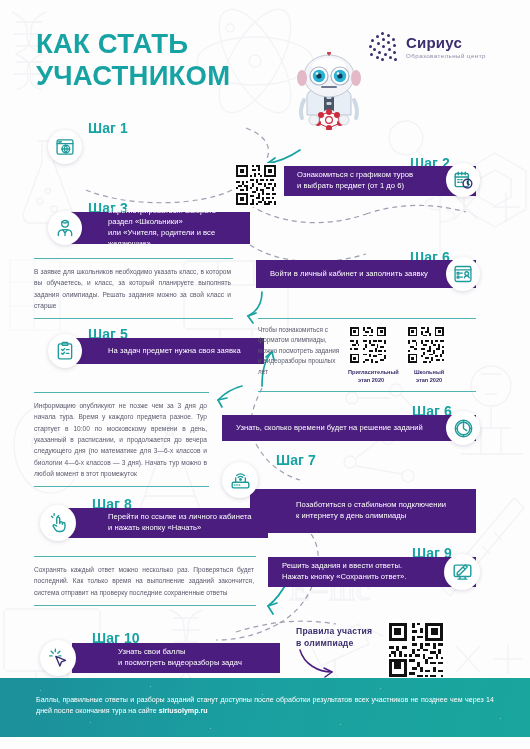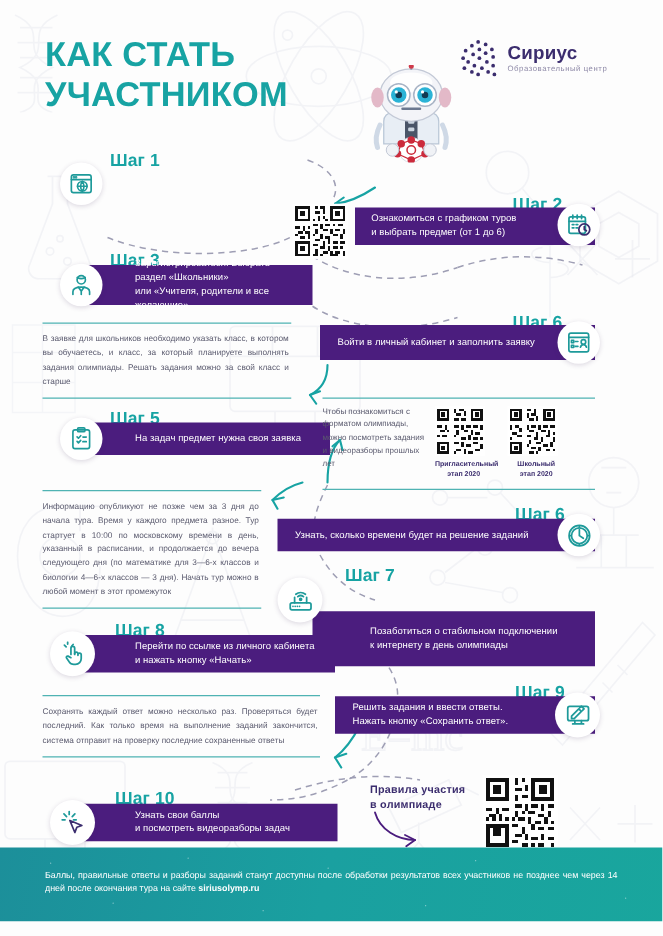--- a/index.html
+++ b/index.html
@@ -624,21 +624,21 @@
   <div class="circ" style="left:444px;top:554px;width:36px;height:36px;">
     <svg width="21" height="21" viewBox="0 0 24 24">
       <rect class="ico" x="2.5" y="3.6" width="19" height="13" rx="1.8"></rect>
       <path class="ico" d="M9 16.6v3M15 16.6v3M7 19.6h10"></path>
       <path class="ico" d="M6 12.4l6.6-6.6 2.4 2.4-6.6 6.6H6v-2.4Z"></path>
       <path class="ico" d="M13.4 5l1.6-1.6 2.4 2.4L15.8 7.4"></path>
     </svg>
   </div>
 
   <div class="steplbl" style="left:92px;top:630px;">Шаг 10</div>
-  <div class="bar pl" style="left:62px;top:643px;width:208px;height:30px;">Узнать свои баллы
+  <div class="bar pl" style="left:72px;top:643px;width:208px;height:30px;">Узнать свои баллы
 и посмотреть видеоразборы задач</div>
   <div class="circ" style="left:40px;top:640px;width:36px;height:36px;">
     <svg width="21" height="21" viewBox="0 0 24 24">
       <path class="ico" d="M3.6 3.6 6 6M8.4 1.4V4M13.6 3.6 11.2 6M2 9h2.6M14.8 9h-2.4"></path>
       <path class="ico-d" d="M9 9.6 20 14.2l-4.6 1.6-1.8 4.8L9 9.6Z"></path>
     </svg>
   </div>
 
   <div class="rules" style="left:296px;top:625px;width:120px;">Правила  участия
 в олимпиаде</div>

